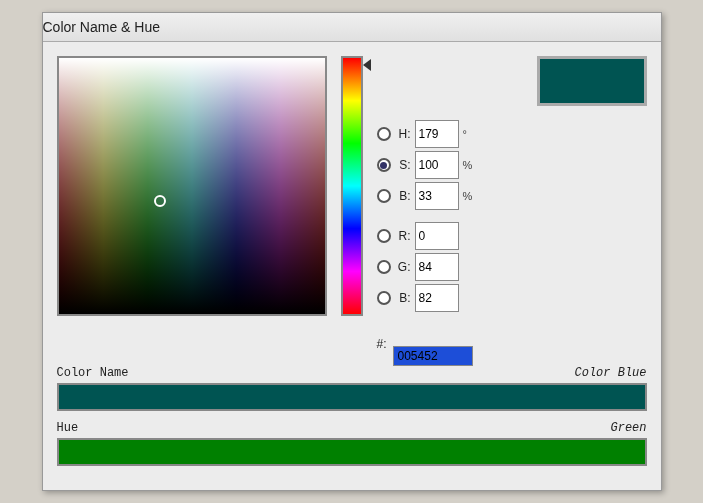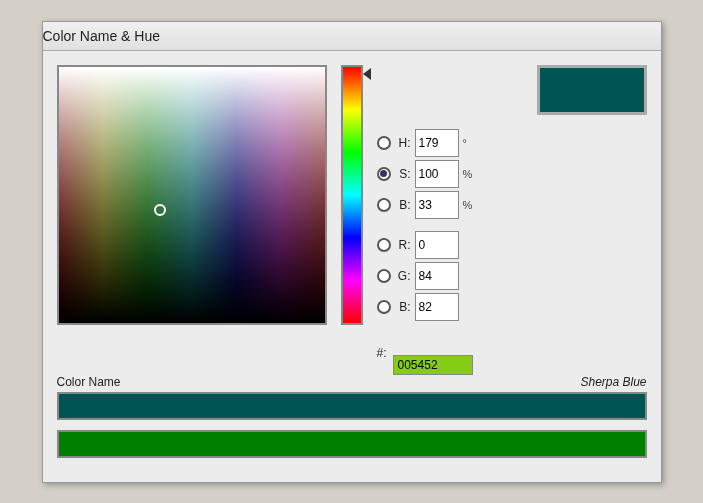--- a/index.html
+++ b/index.html
@@ -174,29 +174,30 @@
       gap: 6px;
       margin-top: 4px;
     }
     .hex-label {
       font-size: 12px;
       color: #222;
     }
     .hex-input {
       width: 80px;
       border: 1px solid #888;
-      background: #84cc16;
+      background: #1d4ed8;
       font-size: 12px;
       padding: 1px 4px;
       height: 20px;
       margin-top: 24px;
     }
     
     .bottom-section {
       margin-top: 0;
+      font-family: Liberation Mono, monospace;
     }
     .label-row {
       display: flex;
       justify-content: space-between;
       font-size: 12px;
       color: #222;
       margin-bottom: 3px;
     }
     .label-value {
       font-style: italic;
@@ -282,22 +283,26 @@
           <span class="hex-label">#:</span>
           <input class="hex-input" type="text" value="005452" style="">
         </div>
       </div>
     </div>
 
     <div class="bottom-section">
       <div class="sep-group">
         <div class="label-row">
           <span>Color Name</span>
-          <span class="label-value">Sherpa Blue</span>
+          <span class="label-value">Color Blue</span>
         </div>
         <div class="color-bar" style="background:#005452;"></div>
       </div>
       <div class="sep-group">
+        <div class="label-row">
+          <span>Hue</span>
+          <span class="label-value">Green</span>
+        </div>
         <div class="color-bar" style="background:#008000;"></div>
       </div>
     </div>
   </div>
 </div>
 
 </body></html>

